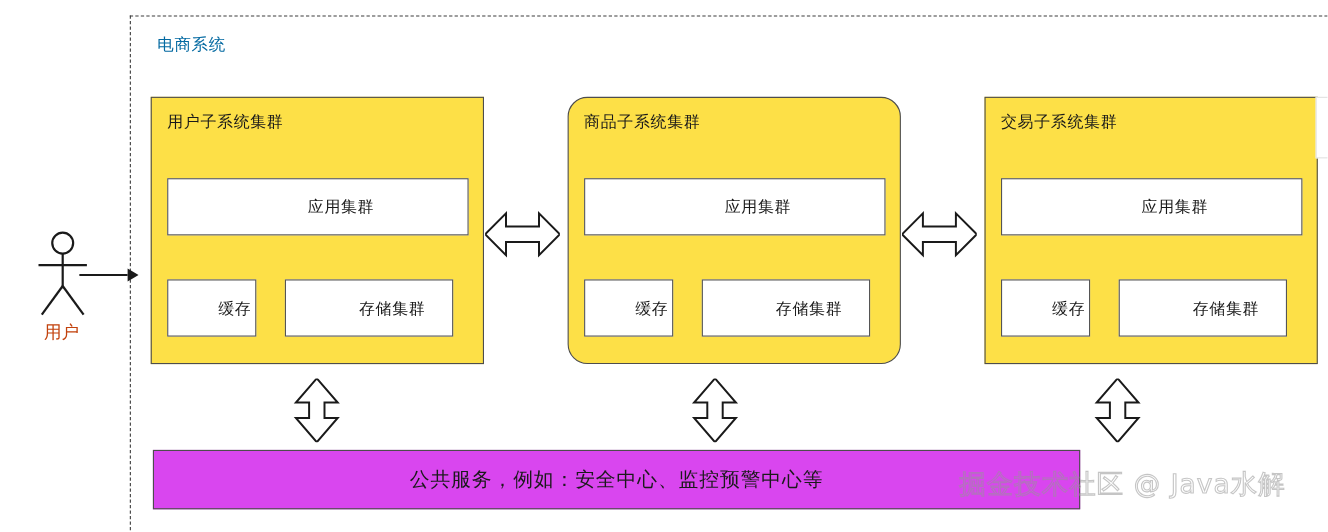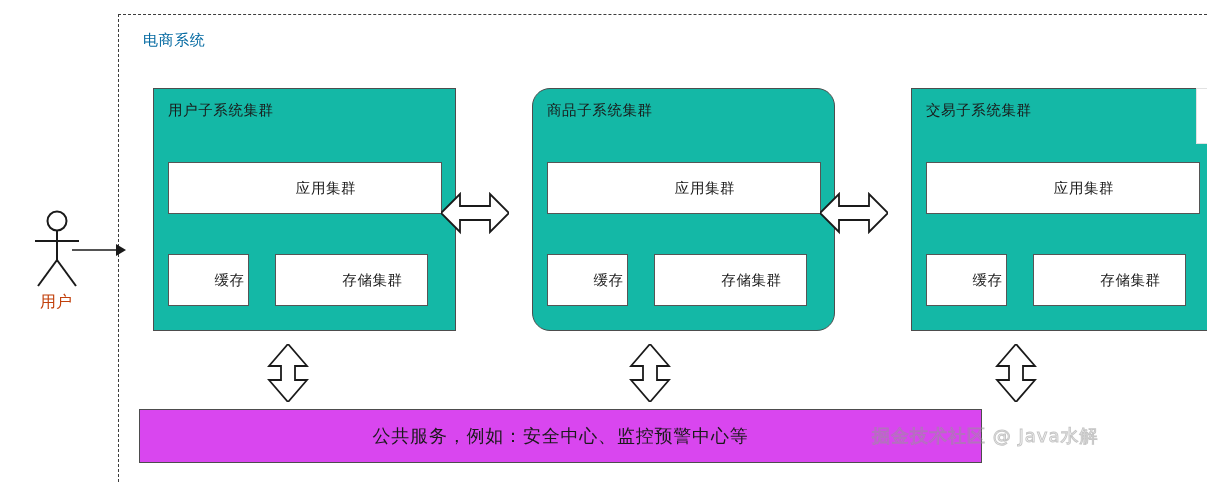--- a/index.html
+++ b/index.html
@@ -64,23 +64,22 @@
     height: 20px;
   }
 
   
   .subsystem {
     position: absolute;
     top: 88px;
     width: 303px;
     height: 243px;
     border: 1.4px solid #4d4d4d;
-    background: #14b8a6;
-    box-sizing: border-box;
-    margin-left: 16px;
+    background: #fde047;
+    box-sizing: border-box;
   }
   .sub-1 { left: 137px; }
   .sub-2 { left: 516px; border-radius: 18px; }
   .sub-3 { left: 895px; text-align: center; }
 
   .subsystem-title {
     position: absolute;
     left: 14px;
     top: 12px;
     font-size: 14.5px;
@@ -171,21 +170,21 @@
     border: 1.3px solid #e2e2e2;
     box-sizing: border-box;
     background: #ffffff;
   }
 
   
   .watermark {
     position: absolute;
     left: 872px;
     top: 424px;
-    font-size: 18px;
+    font-size: 24px;
     letter-spacing: 1px;
     color: rgba(255,255,255,0.0);
     -webkit-text-stroke: 1px rgba(150,150,150,0.55);
     white-space: nowrap;
     pointer-events: none;
   }
 </style>
 </head>
 <body>
 

